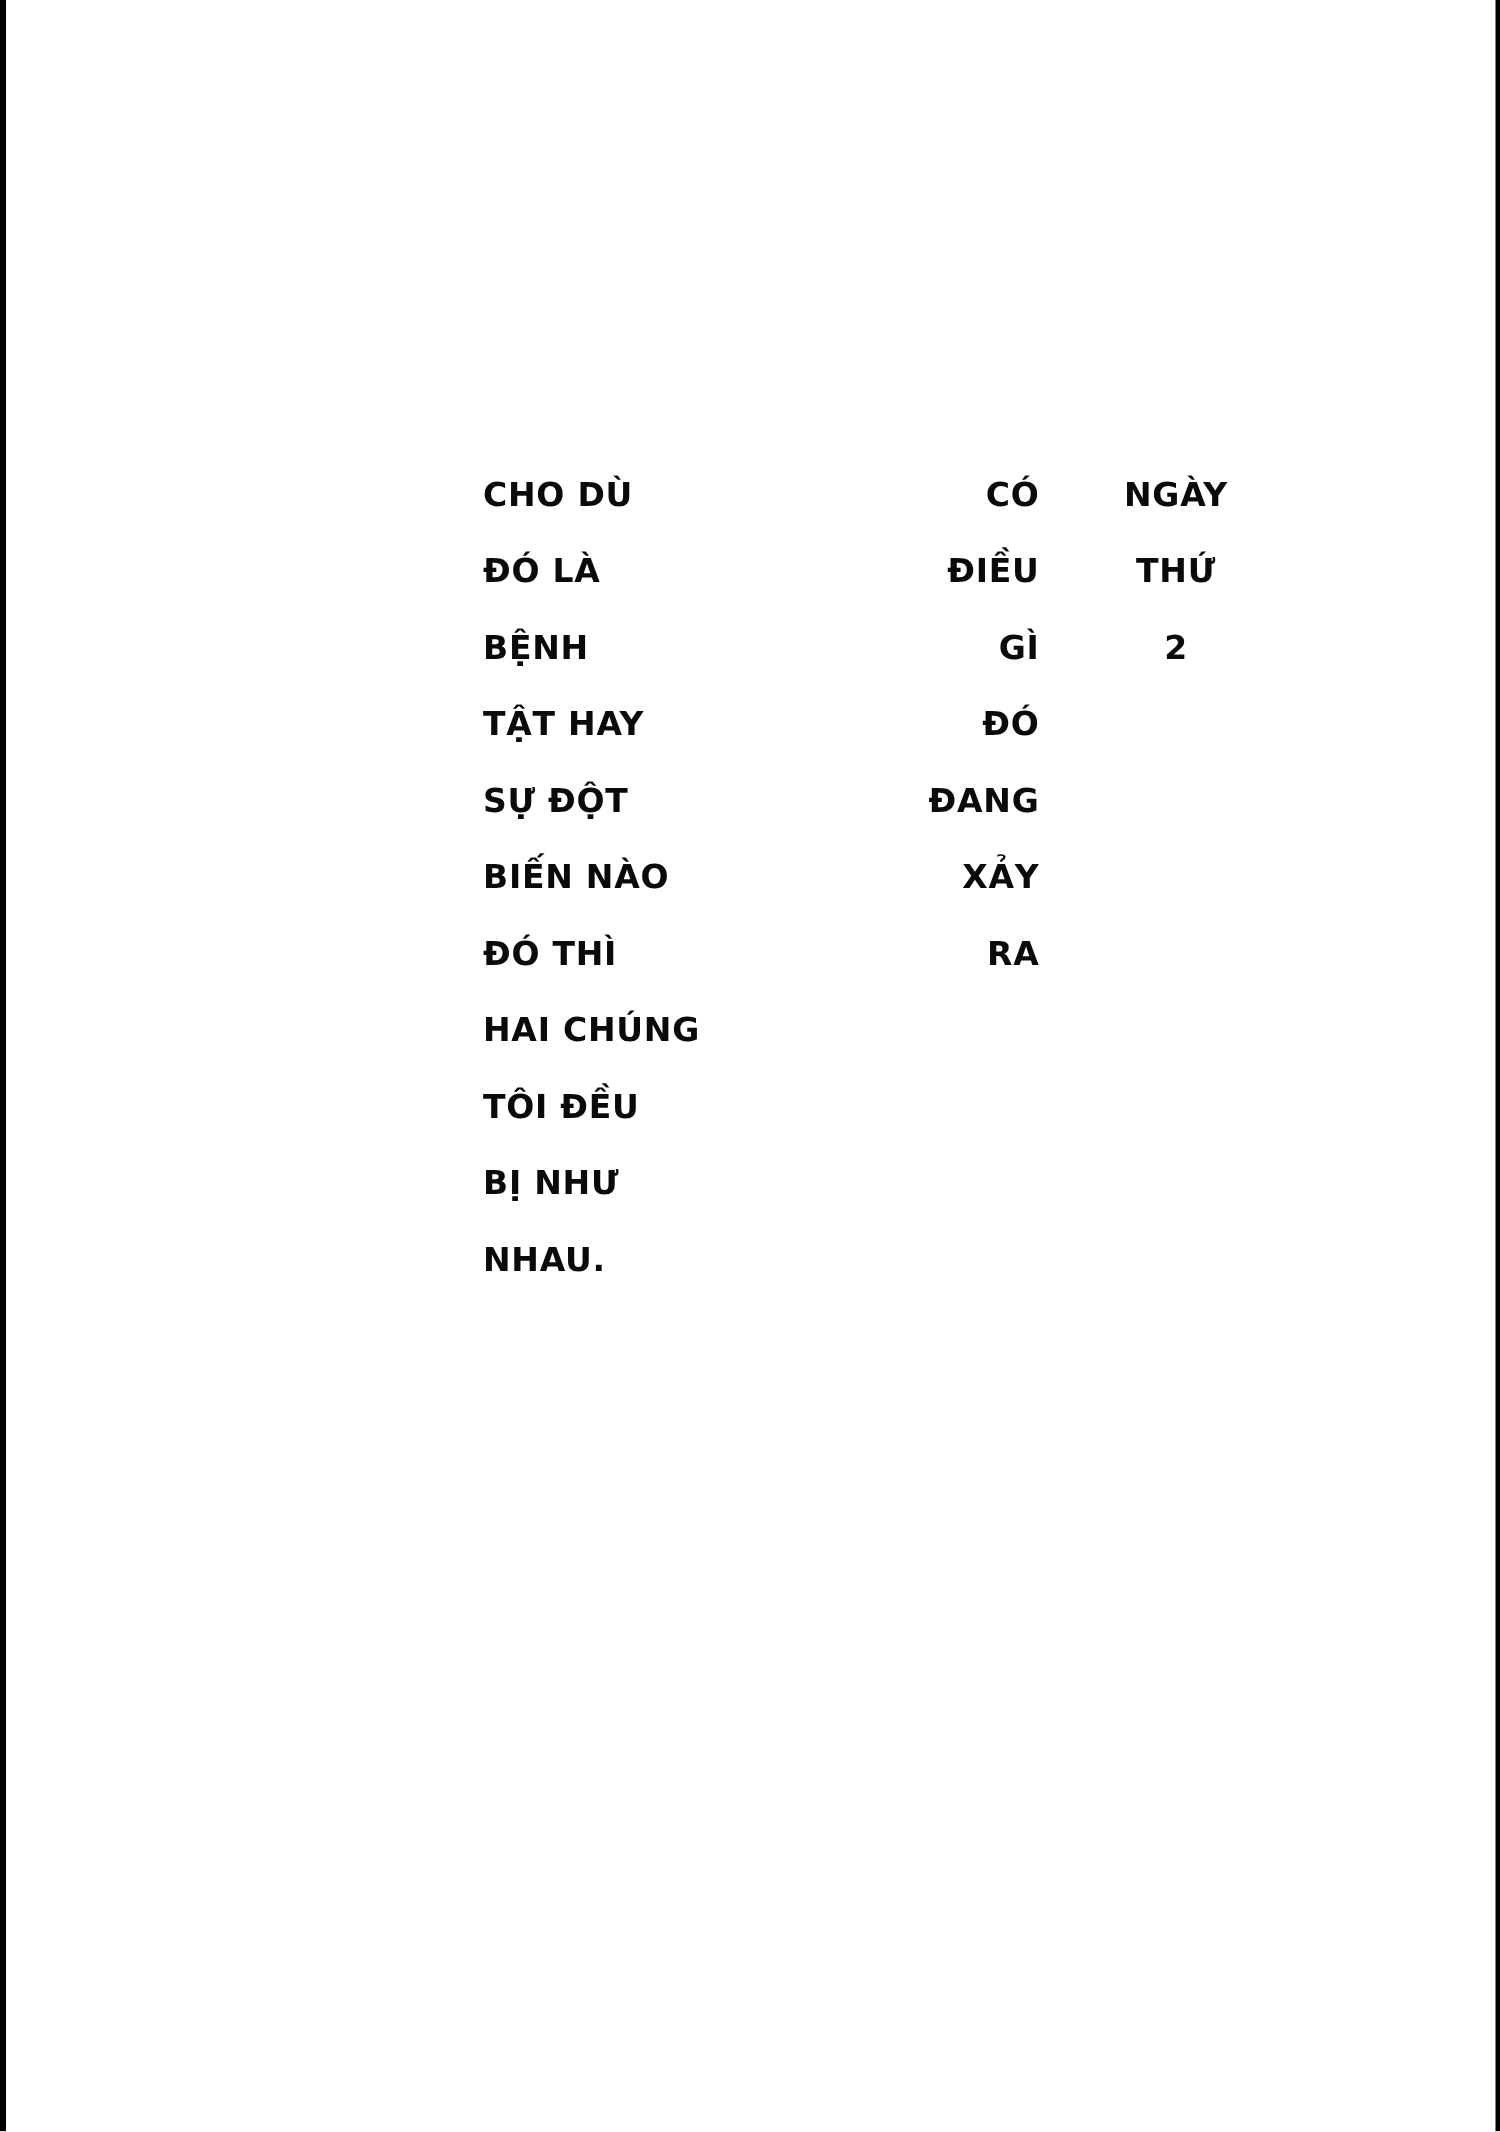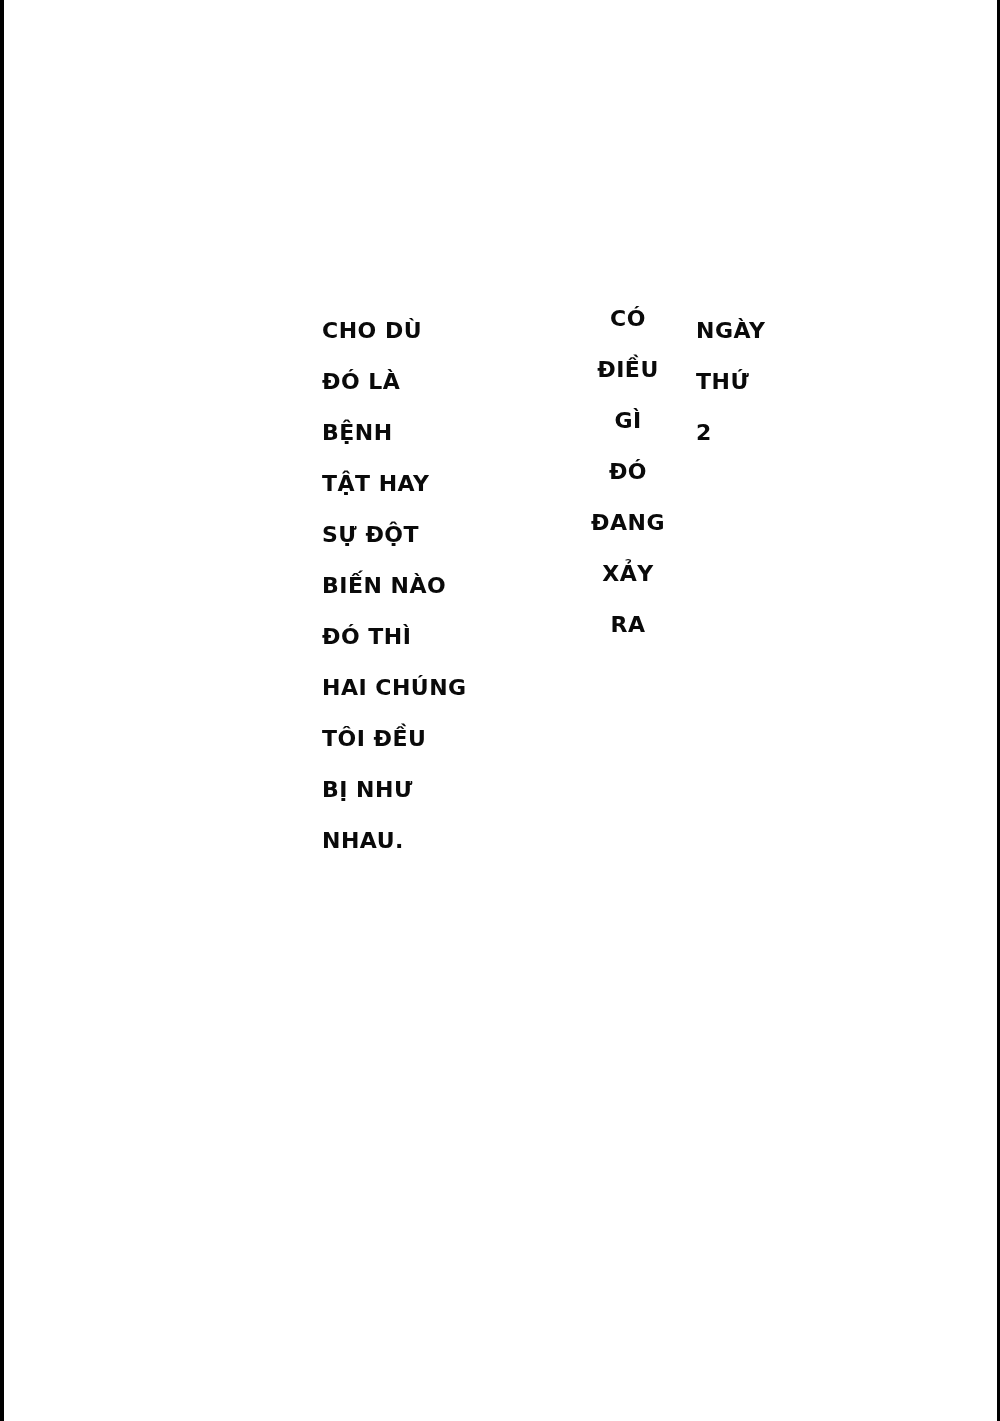--- a/index.html
+++ b/index.html
@@ -39,29 +39,29 @@
     text-transform: uppercase;
   }
   #col-1 {
     left: 322px;
     top: 305px;
     width: 220px;
     text-align: left;
   }
   #col-2 {
     left: 563px;
-    top: 293px;
+    top: 305px;
     width: 130px;
-    text-align: center;
+    text-align: right;
   }
   #col-3 {
-    left: 696px;
+    left: 724px;
     top: 305px;
     width: 120px;
-    text-align: left;
+    text-align: center;
   }
 </style>
 </head>
 <body>
 
 <div class="page">
   <div class="border-frame"></div>
 
   <div class="text-col" id="col-1">CHO DÙ
 ĐÓ LÀ

